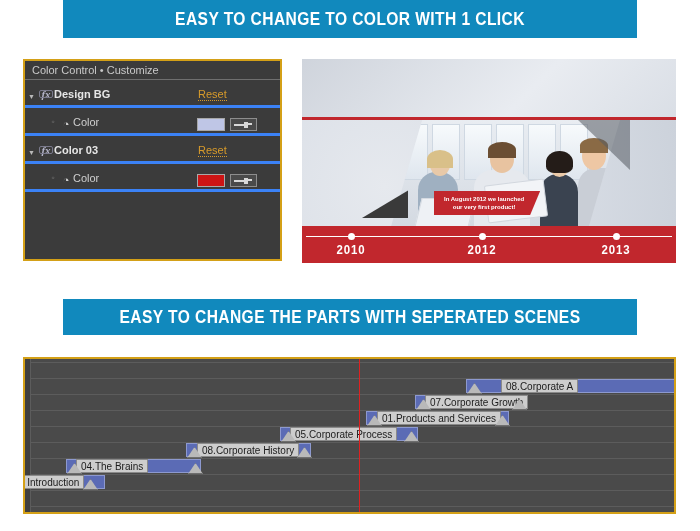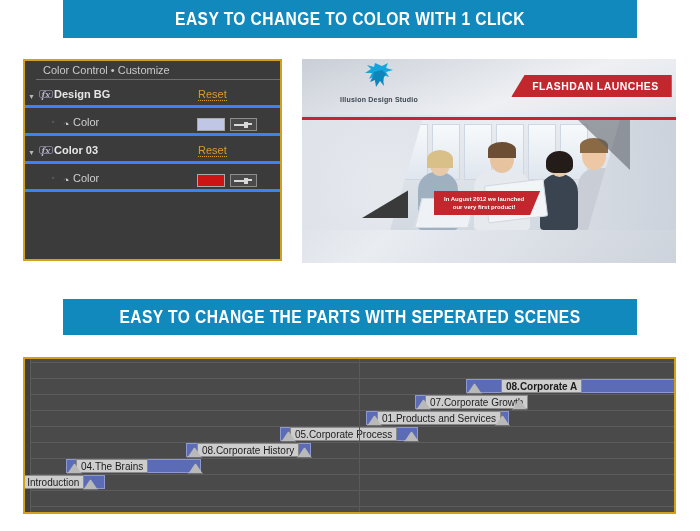--- a/index.html
+++ b/index.html
@@ -37,21 +37,20 @@
     color:#c8c8c8;
   }
   #cc-titlebar{
     height:18px;
     background:#3b3b3b;
     border-bottom:1px solid #6f6f6f;
     display:flex;align-items:center;
     padding-left:7px;
     font-size:11px;
     color:#c9c9c9;
-    margin-left:11px;
   }
   .cc-row{
     height:17px;
     display:flex;align-items:flex-start;
     border-bottom:3px solid #3b82f6;
     position:relative;
     font-size:11px;
     margin-top:8px;
   }
   .cc-row.group{background:#3b3b3b;}
@@ -294,34 +293,20 @@
         <rect x="10" y="1" width="4" height="6" fill="#d8d8d8"></rect>
         <rect x="14" y="2" width="4" height="2" fill="#d8d8d8"></rect>
       </svg>
     </span>
   </div>
 
 </div>
 
 <div id="video-preview">
 
-  <div id="vp-top">
-    <div id="vp-logo-wrap">
-      <div id="vp-logo-glyph">
-        <svg width="34" height="26" viewBox="0 0 34 26" aria-hidden="true">
-          <path d="M20 3 L26 0 L24 5 L31 7 L24 9 L27 14 L21 12 L22 18 L17 14 L13 20 L13 13 L7 16 L10 10 L3 10 L9 6 L5 2 L12 4 L13 0 Z" fill="#14a5dd"></path>
-          <path d="M12 9 L20 7 L24 11 L21 16 L22 23 L18 18 L14 24 L13 17 L8 19 L11 13 Z" fill="#0f86bb"></path>
-        </svg>
-      </div>
-      <div id="vp-logo-text">Illusion Design Studio</div>
-    </div>
-    <div id="vp-title-tag">
-      <span>FLASHDAN LAUNCHES</span>
-    </div>
-  </div>
 
   <div id="vp-rule"></div>
 
   <div id="vp-photo">
     <div id="vp-photo-inner">
       <div class="vp-window" style="left:10px;"></div>
       <div class="vp-window" style="left:42px;"></div>
       <div class="vp-window" style="left:74px;"></div>
       <div class="vp-window" style="left:106px;"></div>
       <div class="vp-window" style="left:138px;"></div>
@@ -348,20 +333,32 @@
     </div>
     <div class="vp-shape" style="left:60px;top:52px;width:46px;height:46px;background:#3a3a3a;clip-path:polygon(0 100%,100% 100%,100% 40%);"></div>
     <div class="vp-shape" style="right:46px;top:0;width:52px;height:50px;background:#565b63;opacity:.55;clip-path:polygon(100% 0,100% 100%,0 0);"></div>
   </div>
 
   <div id="vp-caption">
     <div>In August 2012 we launched</div>
     <div>our very first product!</div>
   </div>
 
+  <div id="vp-timeline">
+    <div id="vp-timeline-line"></div>
+
+    <div class="vp-tick" id="tick-0" style="left: calc(13% - 3px);"></div>
+    <div class="vp-year" id="year-0" style="left: 13%;">2010</div>
+
+    <div class="vp-tick" id="tick-1" style="left: calc(48% - 3px);"></div>
+    <div class="vp-year" id="year-1" style="left: 48%;">2012</div>
+
+    <div class="vp-tick" id="tick-2" style="left: calc(84% - 3px);"></div>
+    <div class="vp-year" id="year-2" style="left: 84%;">2013</div>
+  </div>
 
 </div>
 
 <div class="banner" id="banner-two">
   <span>EASY TO CHANGE THE PARTS WITH SEPERATED SCENES</span>
 </div>
 
 <div id="timeline-panel">
   <div id="tl-grid">
       <div class="tl-rowline" style="top: 3px;"></div>
@@ -372,21 +369,21 @@
       <div class="tl-rowline" style="top: 83px;"></div>
       <div class="tl-rowline" style="top: 99px;"></div>
       <div class="tl-rowline" style="top: 115px;"></div>
       <div class="tl-rowline" style="top: 131px;"></div>
       <div class="tl-rowline" style="top: 147px;"></div>
     </div>
   <div id="tl-left-gutter"></div>
   <div id="tl-playhead" style="left: 334px;"></div>
   <div id="tl-layers">
       <div class="tl-layer" style="left: 441px; width: 210px; top: 20px;"></div>
-      <div class="tl-label" style="left: 476px; top: 20px; font-weight: bold;">08.Corporate A</div>
+      <div class="tl-label" style="left: 476px; top: 20px;">08.Corporate A</div>
       <div class="tl-handle" style="left: 442px; top: 24px;"></div>
       <div class="tl-layer" style="left: 390px; width: 110px; top: 36px;"></div>
       <div class="tl-label" style="left: 400px; top: 36px;">07.Corporate Growth</div>
       <div class="tl-handle" style="left: 391px; top: 40px;"></div>
       <div class="tl-handle" style="left: 487px; top: 40px;"></div>
       <div class="tl-layer" style="left: 341px; width: 143px; top: 52px;"></div>
       <div class="tl-label" style="left: 352px; top: 52px;">01.Products and Services</div>
       <div class="tl-handle" style="left: 342px; top: 56px;"></div>
       <div class="tl-handle" style="left: 470px; top: 56px;"></div>
       <div class="tl-layer" style="left: 255px; width: 138px; top: 68px;"></div>

